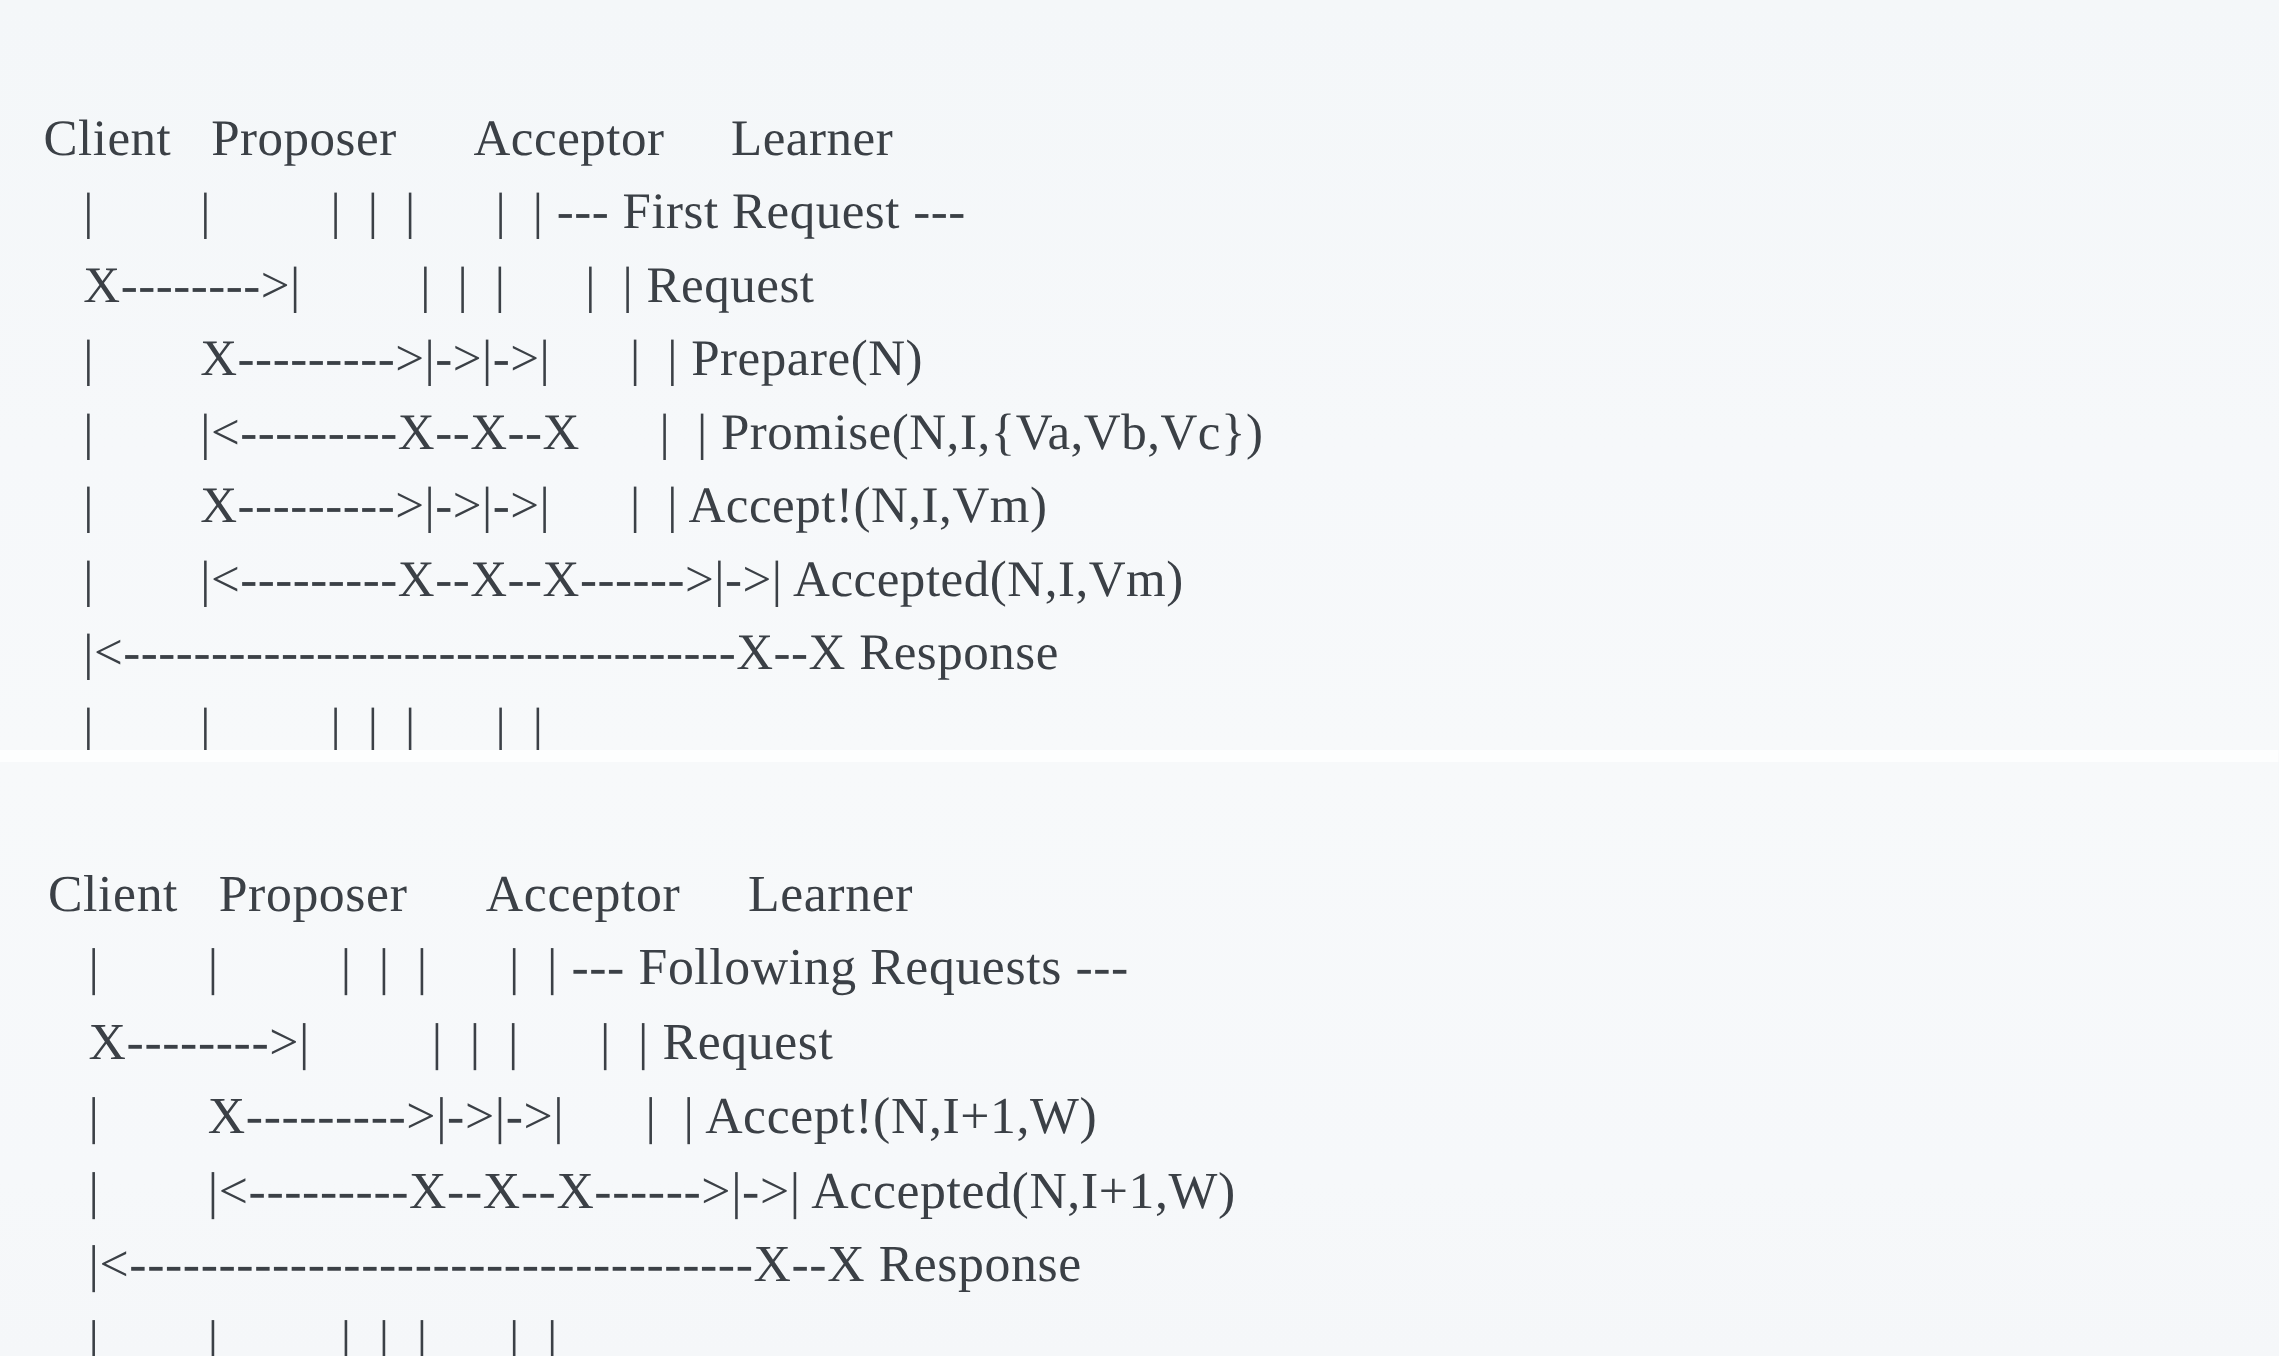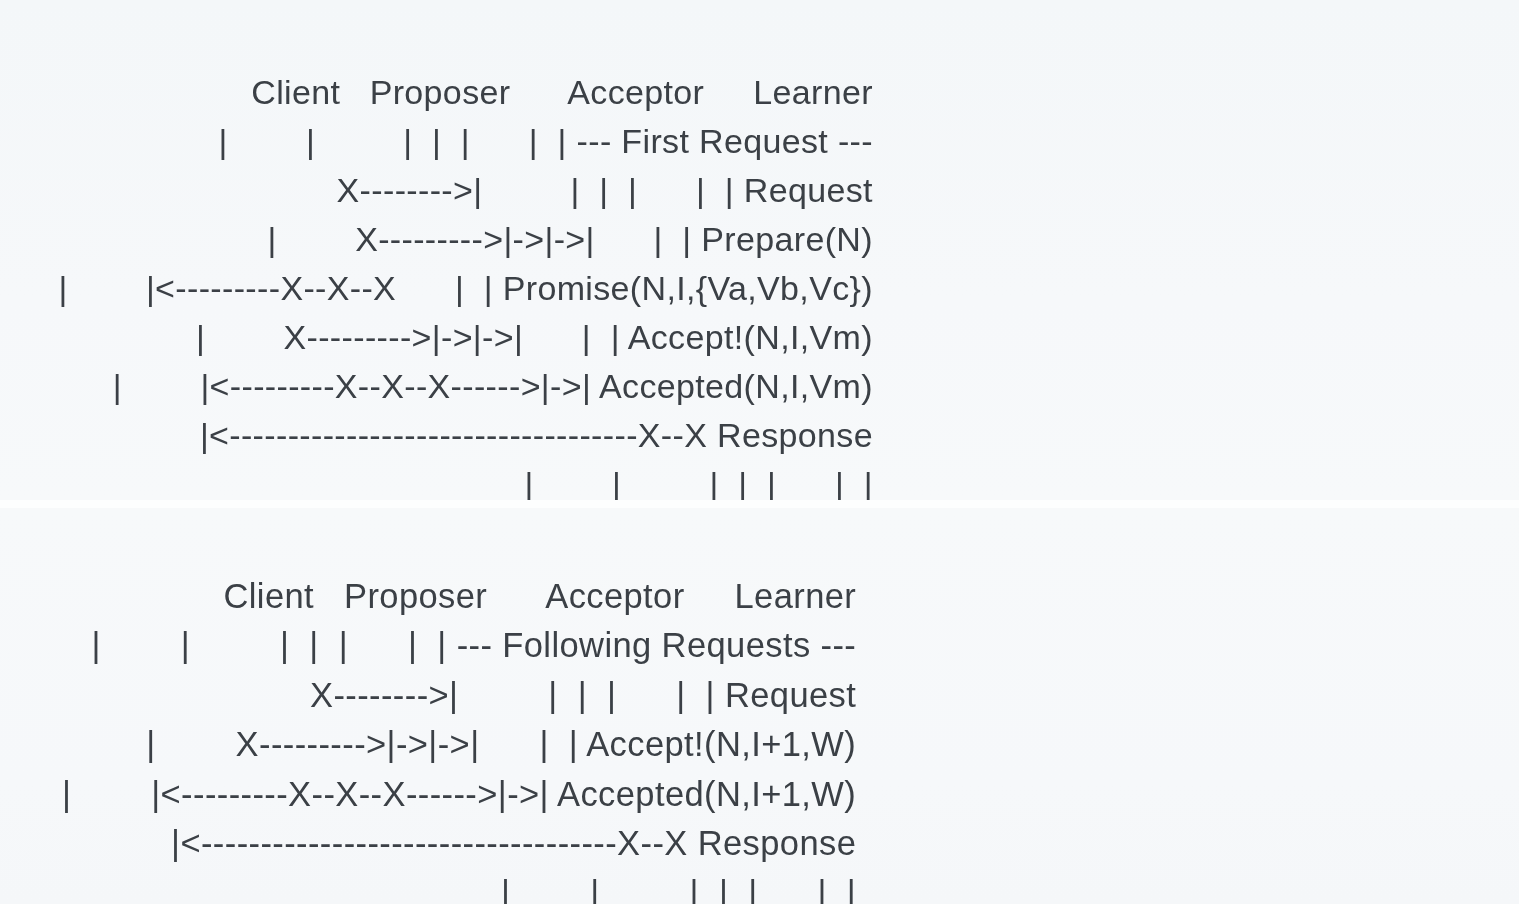--- a/index.html
+++ b/index.html
@@ -42,22 +42,21 @@
     left: 0;
     top: 500px;
     width: 1519px;
     height: 8px;
     background: #fdfefe;
   }
   .ascii-block {
     position: absolute;
     white-space: pre;
     color: #3b4046;
-    font-family: Liberation Sans, sans-serif;
-    text-align: right;
+    font-family: Liberation Serif, serif;
     -webkit-font-smoothing: antialiased;
   }
   #panel-first .ascii-block {
     left: 29px;
     top: 34px;
     font-size: 34px;
     line-height: 49px;
     letter-spacing: 0.35px;
   }
   #panel-following .ascii-block {

